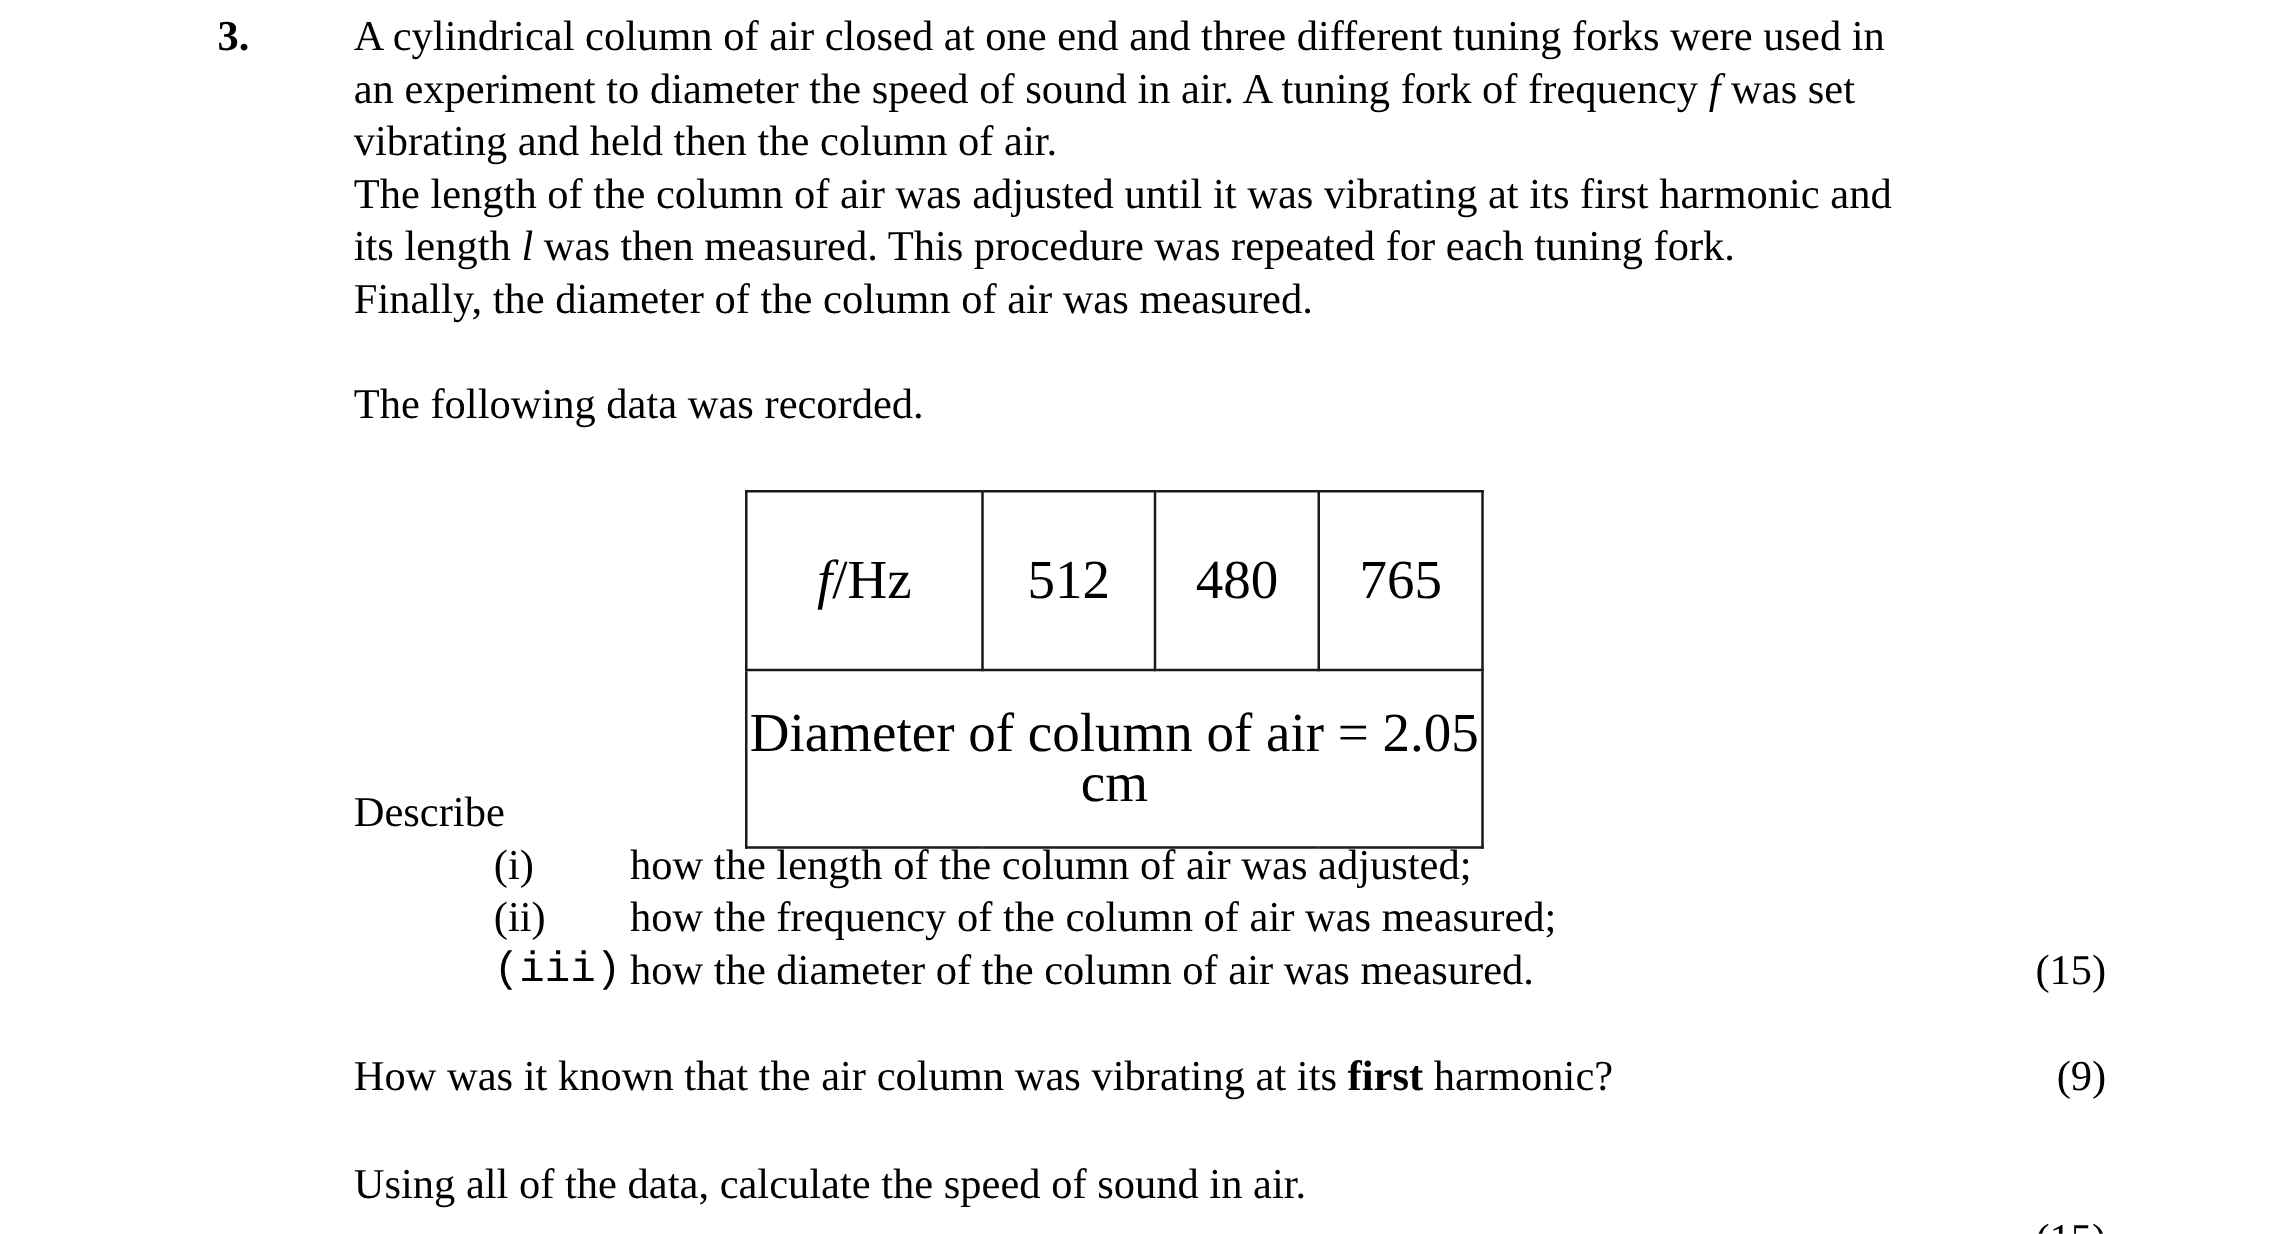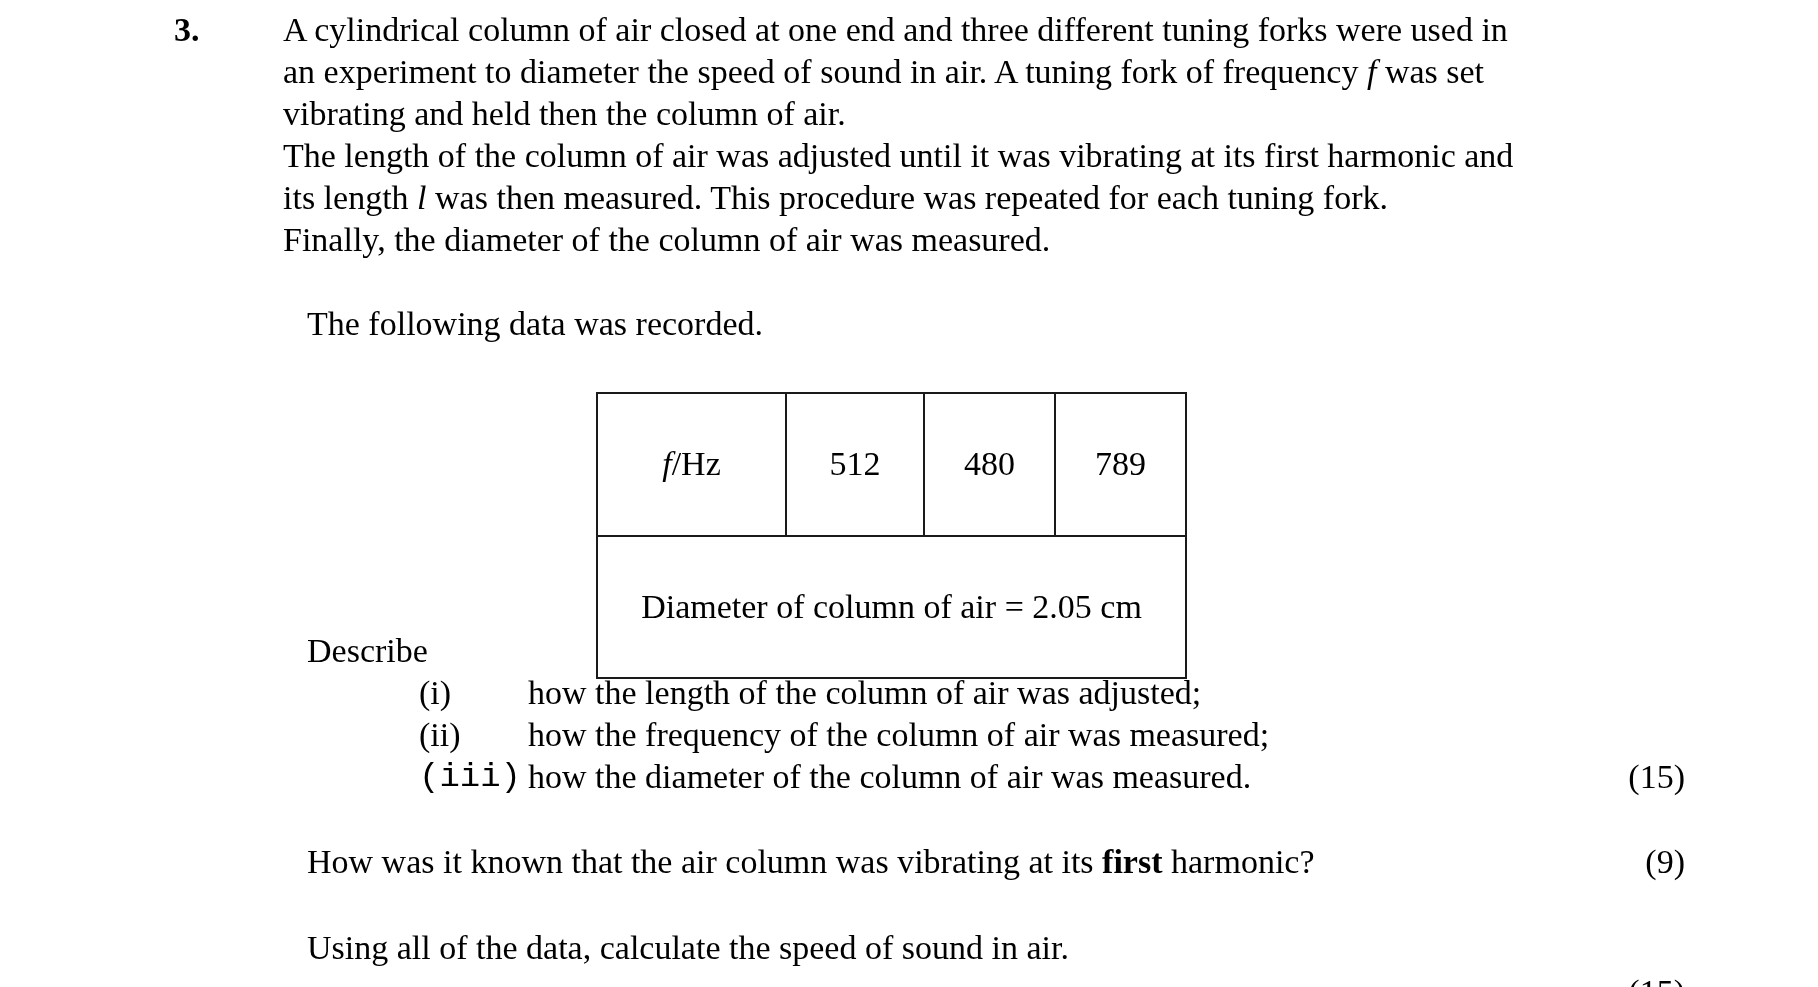--- a/index.html
+++ b/index.html
@@ -14,21 +14,20 @@
     overflow: hidden;
     font-family: "Liberation Serif", "DejaVu Serif", serif;
     color: #000000;
     font-size: 34px;
   }
   .line {
     position: absolute;
     white-space: nowrap;
     line-height: 42px;
     height: 42px;
-    margin-left: 24px;
   }
   .qnum {
     position: absolute;
     left: 174px;
     top: 9px;
     font-weight: bold;
     line-height: 42px;
     font-size: 34px;
   }
   .para {
@@ -49,21 +48,21 @@
     width: 589px;
     height: 287px;
     border-collapse: collapse;
     table-layout: fixed;
   }
   .data-table td {
     border: 2px solid #1a1a1a;
     text-align: center;
     vertical-align: middle;
     padding: 0;
-    font-size: 34px;
+    font-size: 44px;
     line-height: 40px;
   }
   .data-table tr { height: 95px; }
   .col-h { width: 189px; }
   .col-1 { width: 138px; }
   .col-2 { width: 131px; }
   .col-3 { width: 131px; }
 
   .roman { position: absolute; left: 395px; }
   .subq  { position: absolute; left: 504px; }
@@ -96,21 +95,21 @@
     <col class="col-h">
       <col class="col-1">
       <col class="col-2">
       <col class="col-3">
   </colgroup>
   <tbody>
       <tr>
     <td><i>f</i><span>/Hz</span></td>
     <td>512</td>
     <td>480</td>
-    <td>789</td>
+    <td>765</td>
   </tr>
   <tr>
     <td colspan="4">Diameter of column of air = 2.05 cm</td>
   </tr>
 </tbody>
   </table>
 
 <div class="line" style="left:283px; top:630px;">Describe</div>
 
 <div class="line roman" style="top:672px;">(i)</div>

